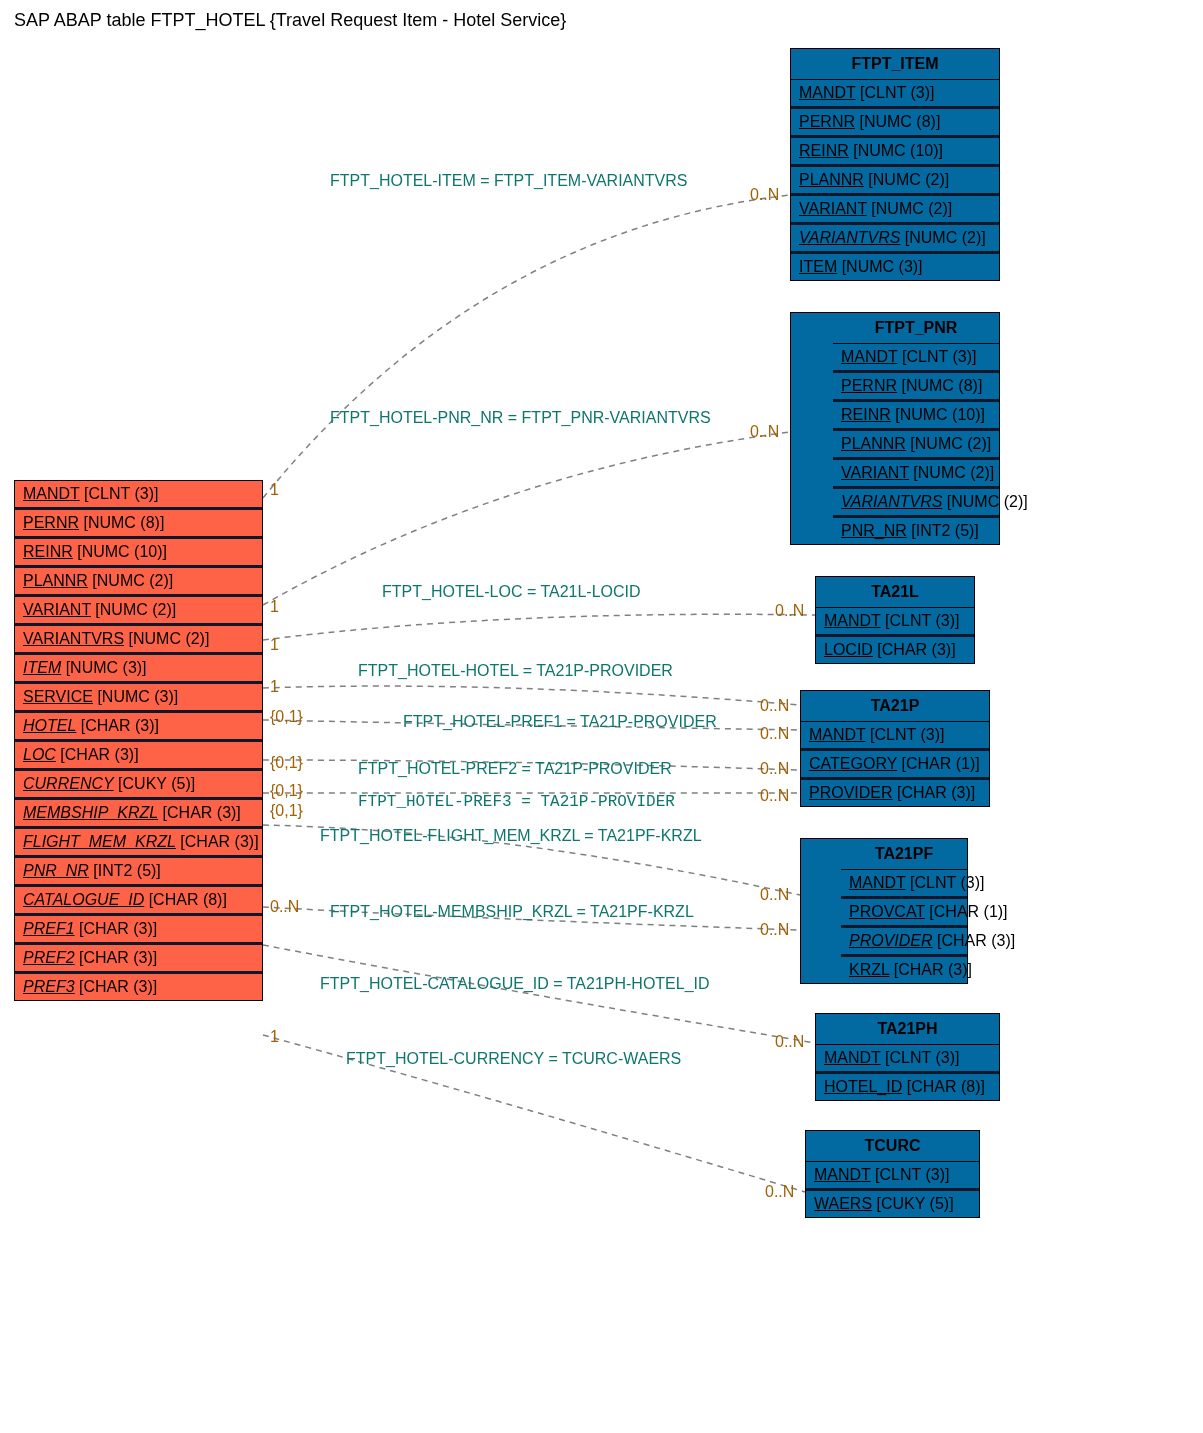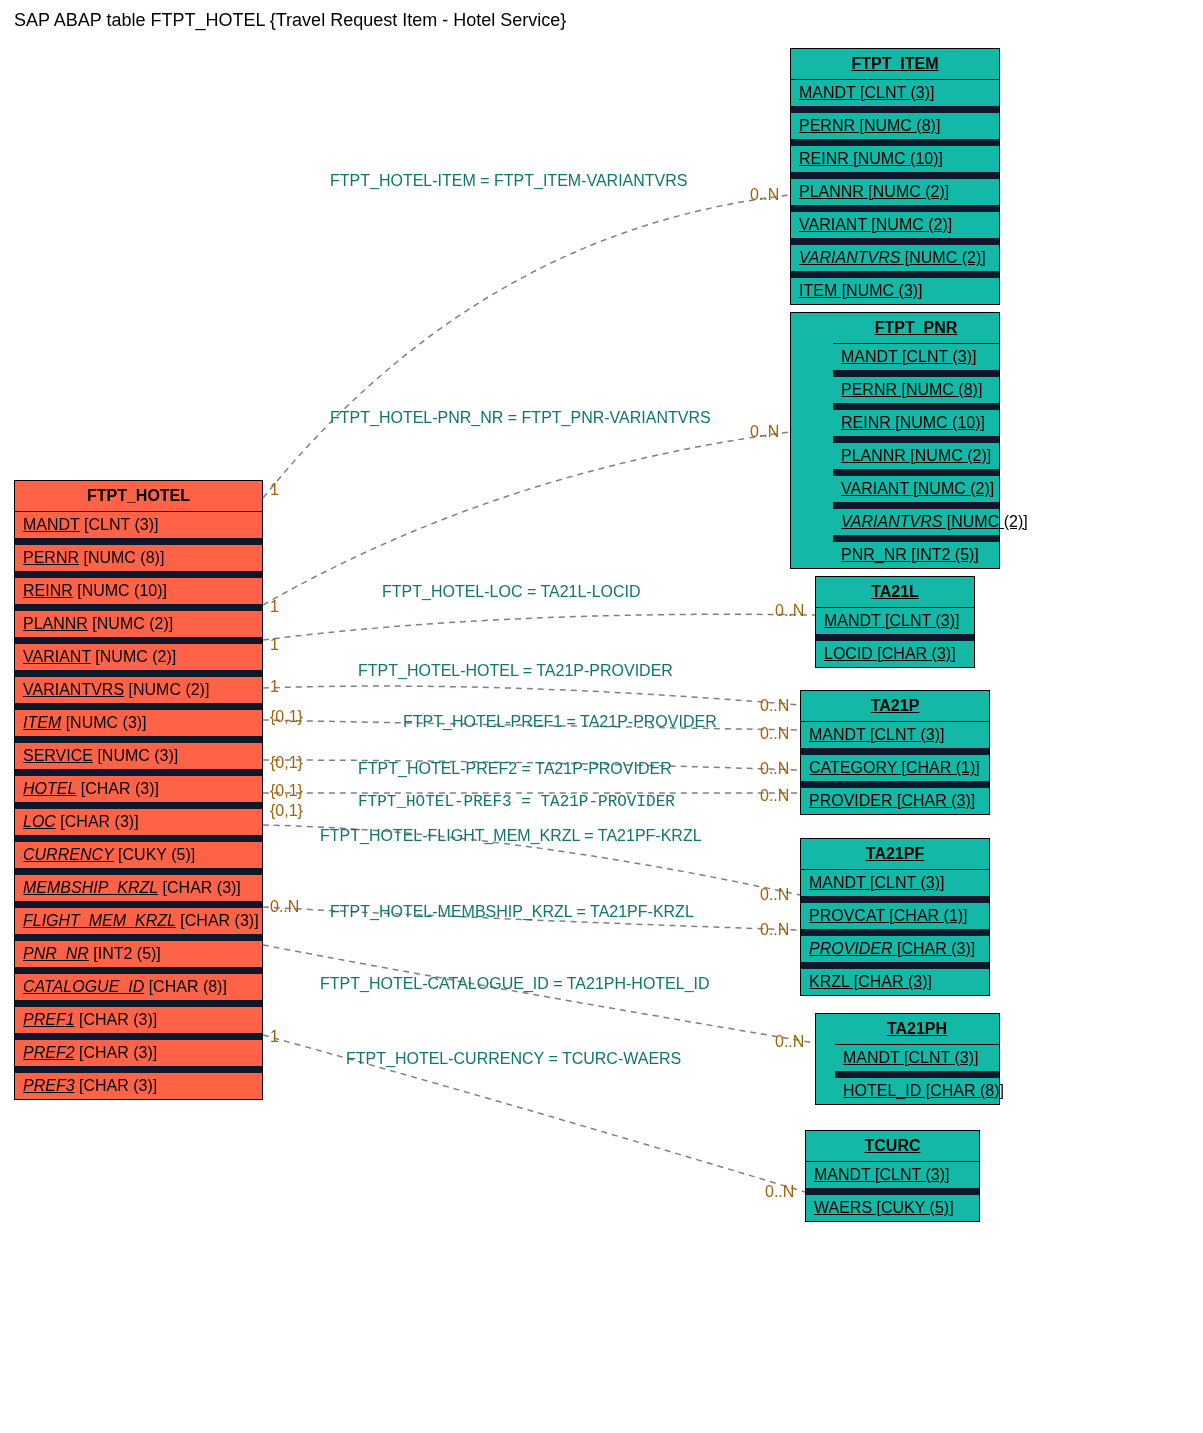--- a/index.html
+++ b/index.html
@@ -25,28 +25,28 @@
     font-size: 16px;
   }
   .entity .header {
     text-align: center;
     font-weight: bold;
     padding: 6px 4px;
     border-bottom: 1px solid #000;
   }
   .entity .row {
     padding: 4px 8px;
-    border-bottom: 7px solid #0f172a;
+    border-bottom: 3px solid #0f172a;
     white-space: nowrap;
   }
   .entity .row:last-child { border-bottom: none; }
   .entity .row .fname { text-decoration: underline; }
   .entity .row.italic .fname { font-style: italic; }
   .main-entity { background: #ff6347; }
-  .rel-entity { background: #14b8a6; text-decoration: underline; }
+  .rel-entity { background: #0369a1; }
   .rel-label {
     position: absolute;
     font-size: 16px;
     color: #0f766e;
     white-space: nowrap;
   }
   .card-label {
     position: absolute;
     font-size: 16px;
     color: #a16207;
@@ -75,21 +75,20 @@
     <path d="M 263 760 Q 500 760 800 770"></path>
     <path d="M 263 793 Q 500 793 800 793"></path>
     <path d="M 263 825 Q 500 830 800 895"></path>
     <path d="M 263 907 Q 500 920 800 930"></path>
     <path d="M 263 945 Q 500 990 815 1043"></path>
     <path d="M 263 1035 Q 500 1100 805 1192"></path>
   </g>
 </svg>
 
 <div id="main-entity" class="entity main-entity" style="top:480px; left:14px; width:249px;">
-  <div class="header">FTPT_HOTEL</div>
 <div class="row"><span class="fname">MANDT</span><span> [CLNT (3)]</span></div>
     <div class="row"><span class="fname">PERNR</span><span> [NUMC (8)]</span></div>
     <div class="row"><span class="fname">REINR</span><span> [NUMC (10)]</span></div>
     <div class="row"><span class="fname">PLANNR</span><span> [NUMC (2)]</span></div>
     <div class="row"><span class="fname">VARIANT</span><span> [NUMC (2)]</span></div>
     <div class="row"><span class="fname">VARIANTVRS</span><span> [NUMC (2)]</span></div>
     <div class="row italic"><span class="fname">ITEM</span><span> [NUMC (3)]</span></div>
     <div class="row"><span class="fname">SERVICE</span><span> [NUMC (3)]</span></div>
     <div class="row italic"><span class="fname">HOTEL</span><span> [CHAR (3)]</span></div>
     <div class="row italic"><span class="fname">LOC</span><span> [CHAR (3)]</span></div>
@@ -127,28 +126,28 @@
   <div class="header">TA21L</div>
 <div class="row"><span class="fname">MANDT</span><span> [CLNT (3)]</span></div>
     <div class="row"><span class="fname">LOCID</span><span> [CHAR (3)]</span></div>
   </div>
 <div id="ent-ta21p" class="entity rel-entity" style="top:690px; left:800px; width:190px;">
   <div class="header">TA21P</div>
 <div class="row"><span class="fname">MANDT</span><span> [CLNT (3)]</span></div>
     <div class="row"><span class="fname">CATEGORY</span><span> [CHAR (1)]</span></div>
     <div class="row"><span class="fname">PROVIDER</span><span> [CHAR (3)]</span></div>
   </div>
-<div id="ent-ta21pf" class="entity rel-entity" style="top:838px; left:800px; width:190px;">
+<div id="ent-ta21pf" class="entity rel-entity" style="top:838px; left:800px; width:168px;padding-left:40px;">
   <div class="header">TA21PF</div>
 <div class="row"><span class="fname">MANDT</span><span> [CLNT (3)]</span></div>
     <div class="row"><span class="fname">PROVCAT</span><span> [CHAR (1)]</span></div>
     <div class="row italic"><span class="fname">PROVIDER</span><span> [CHAR (3)]</span></div>
     <div class="row"><span class="fname">KRZL</span><span> [CHAR (3)]</span></div>
   </div>
-<div id="ent-ta21ph" class="entity rel-entity" style="top:1013px; left:815px; width:185px;padding-left:19px;">
+<div id="ent-ta21ph" class="entity rel-entity" style="top:1013px; left:815px; width:185px;">
   <div class="header">TA21PH</div>
 <div class="row"><span class="fname">MANDT</span><span> [CLNT (3)]</span></div>
     <div class="row"><span class="fname">HOTEL_ID</span><span> [CHAR (8)]</span></div>
   </div>
 <div id="ent-tcurc" class="entity rel-entity" style="top:1130px; left:805px; width:175px;">
   <div class="header">TCURC</div>
 <div class="row"><span class="fname">MANDT</span><span> [CLNT (3)]</span></div>
     <div class="row"><span class="fname">WAERS</span><span> [CUKY (5)]</span></div>
   </div>
 

